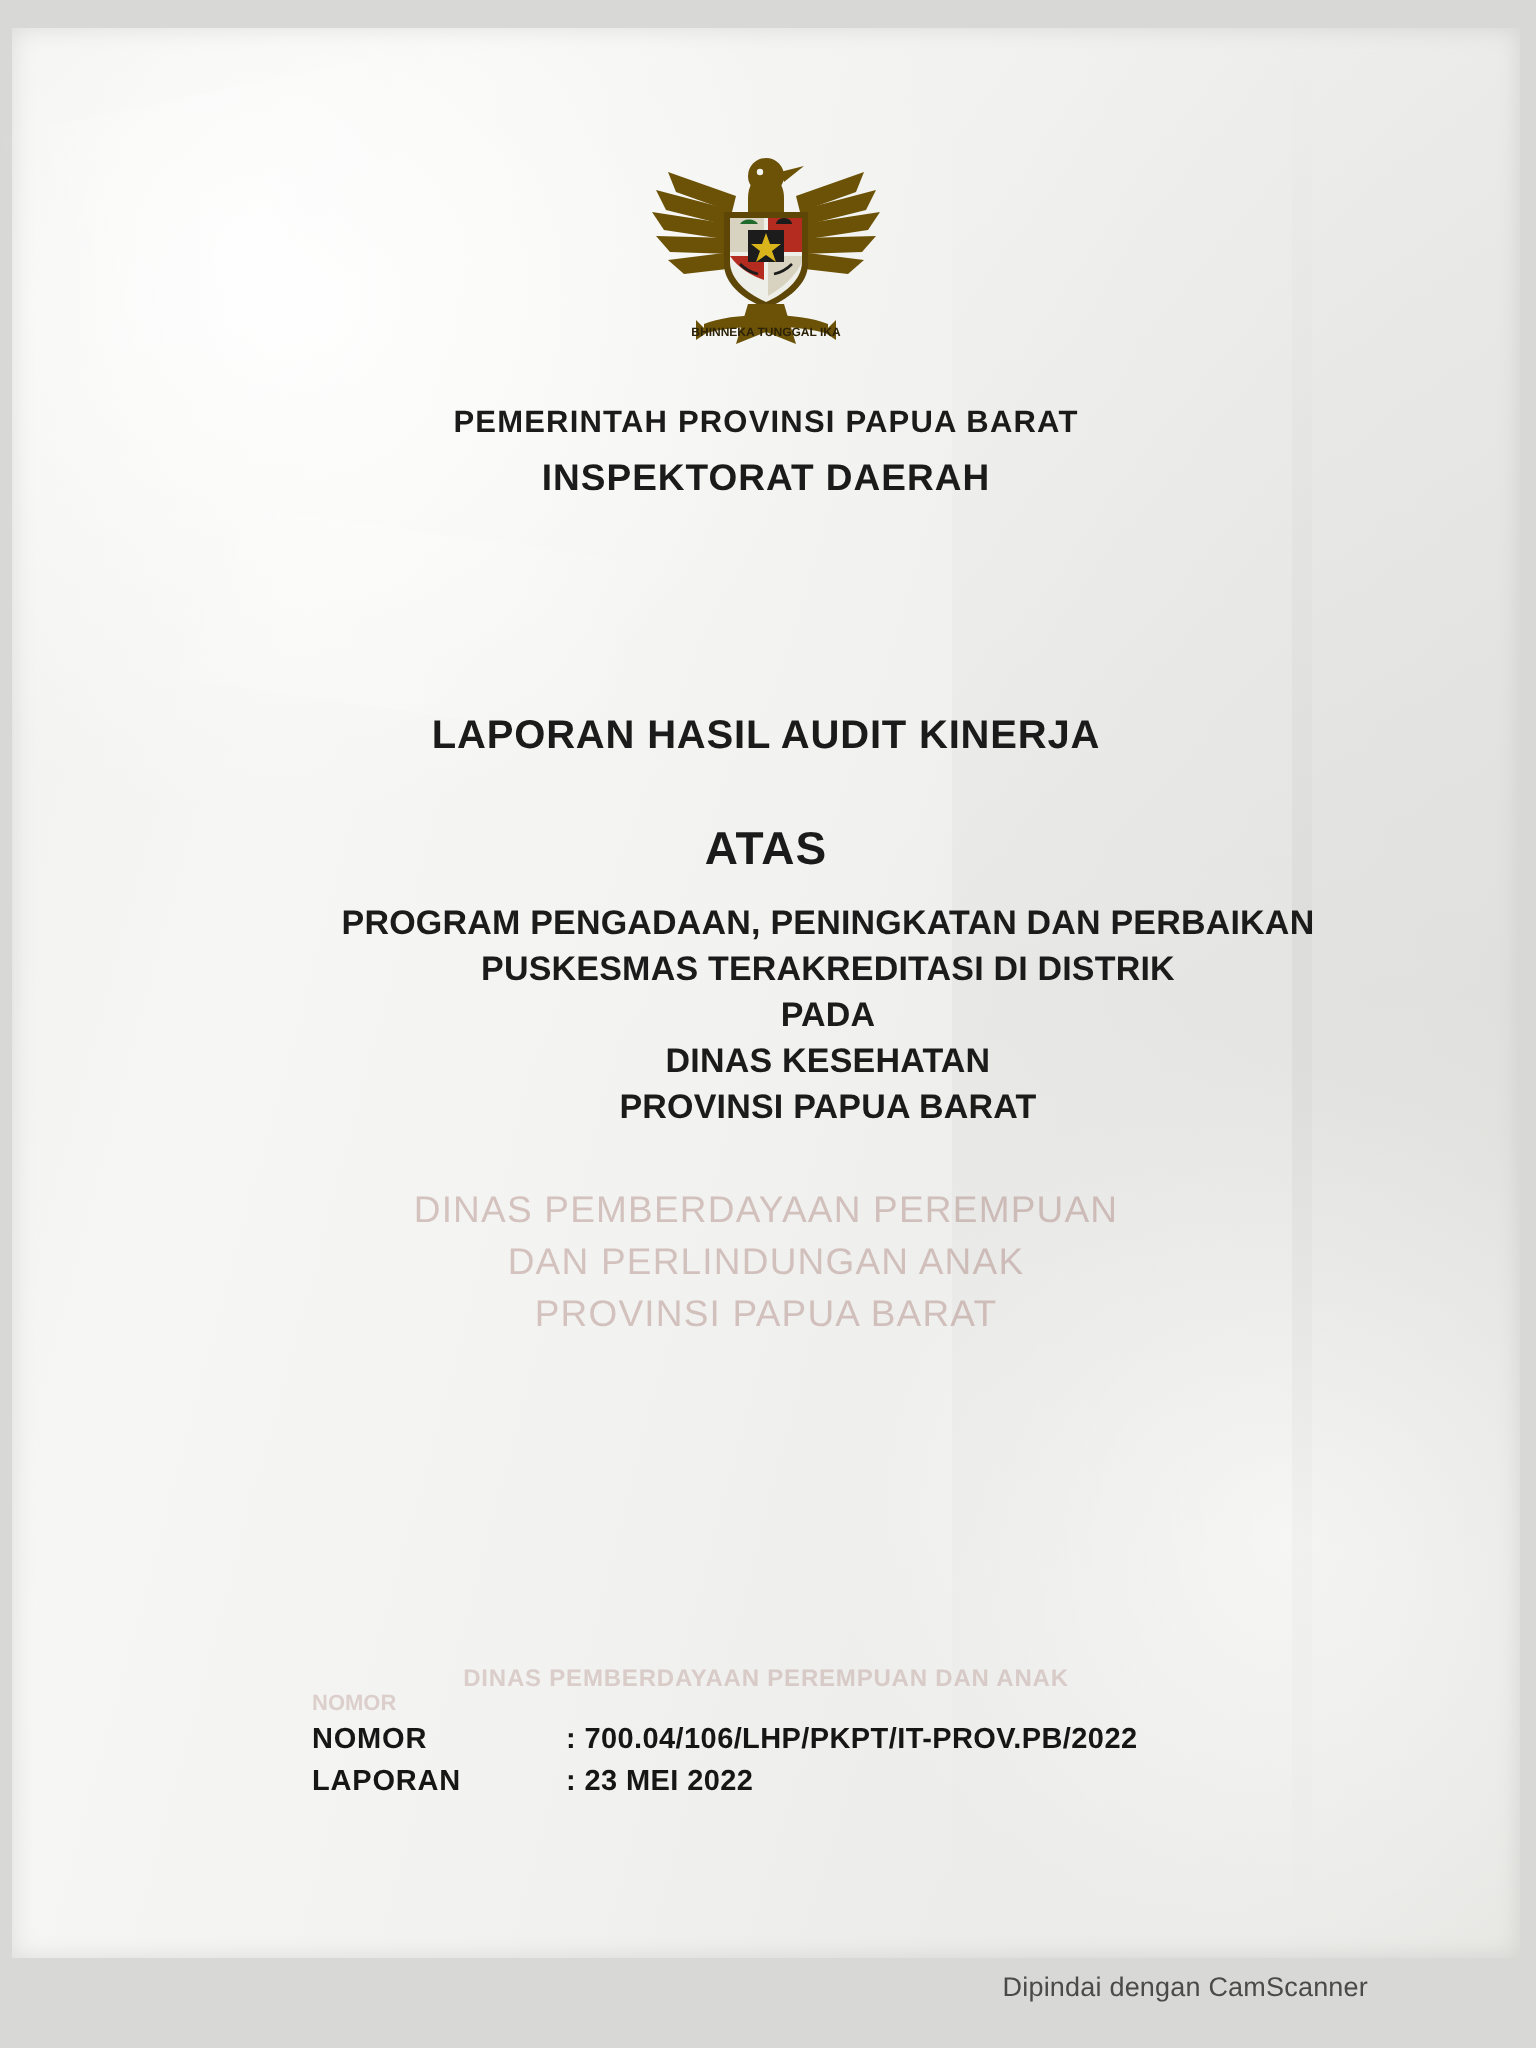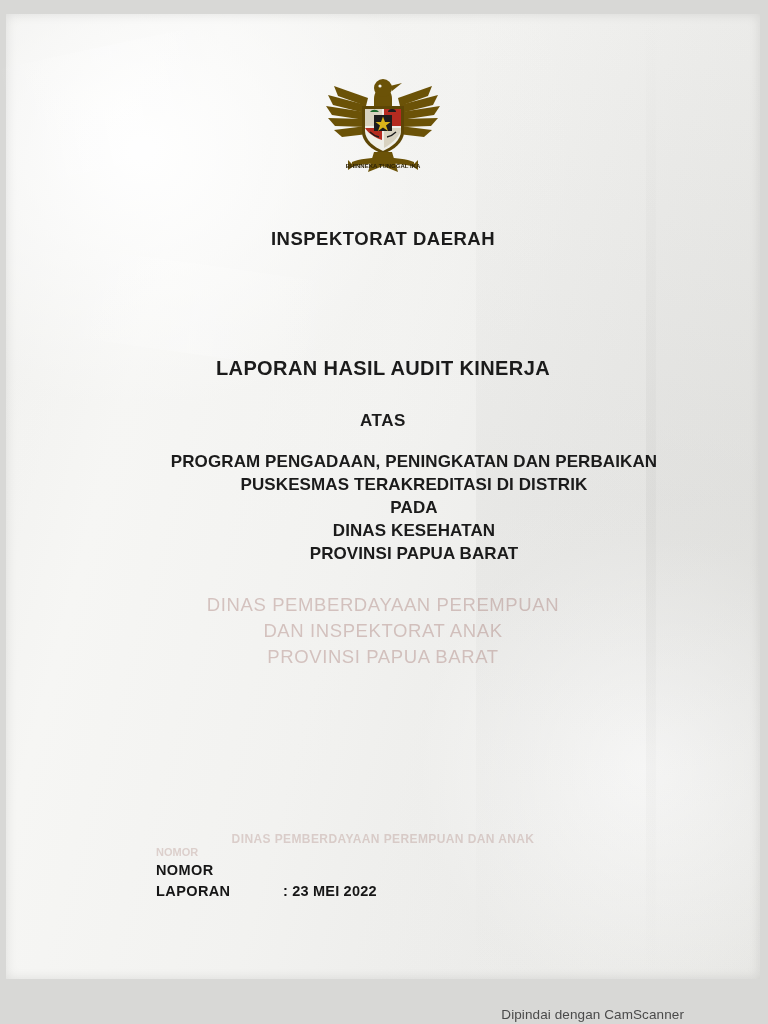--- a/index.html
+++ b/index.html
@@ -88,21 +88,21 @@
   }
 
   #title-main {
     top: 343px;
     font-size: 20px;
     font-weight: bold;
     letter-spacing: 0.4px;
   }
   #title-atas {
     top: 397px;
-    font-size: 17px;
+    font-size: 23px;
     font-weight: bold;
     letter-spacing: 0.5px;
   }
 
   #subject-block {
     position: absolute;
     top: 436px;
     width: 100%;
     text-align: center;
     color: #1b1b1b;
@@ -159,21 +159,21 @@
     line-height: 21px;
   }
   #docmeta .row { display: flex; }
   #docmeta .lbl { width: 127px; letter-spacing: 0.4px; }
   #docmeta .val { letter-spacing: 0.2px; }
 
   
   #camscanner {
     position: absolute;
     right: 84px;
-    bottom: 2px;
+    bottom: 23px;
     font-size: 13.5px;
     color: #4a4a4a;
     letter-spacing: 0.1px;
   }
 </style>
 </head>
 <body>
 
 <div id="page">
 
@@ -231,45 +231,47 @@
 
           <path d="M56 82 L50 102 L65 96 L80 102 L74 82 Z" fill="#6b5207"></path>
 
           <path d="M34 92 C48 86 82 86 96 92 L96 97 C82 92 48 92 34 97 Z" fill="#6b5207"></path>
           <path d="M30 90 L36 96 L30 100 Z" fill="#6b5207"></path>
           <path d="M100 90 L94 96 L100 100 Z" fill="#6b5207"></path>
           <text x="65" y="98" font-size="6" font-family="Liberation Sans, sans-serif" fill="#2c2208" text-anchor="middle" font-weight="bold">BHINNEKA TUNGGAL IKA</text>
         </g>
       </svg>
 
+      <div class="hdr" id="gov-line">PEMERINTAH PROVINSI PAPUA BARAT</div>
       <div class="hdr" id="office-line">INSPEKTORAT DAERAH</div>
 
       <div class="hdr" id="title-main">LAPORAN HASIL AUDIT KINERJA</div>
       <div class="hdr" id="title-atas">ATAS</div>
 
       <div id="subject-block">
         <div>PROGRAM PENGADAAN, PENINGKATAN DAN PERBAIKAN</div>
         <div>PUSKESMAS TERAKREDITASI DI DISTRIK</div>
         <div>PADA</div>
         <div>DINAS KESEHATAN</div>
         <div>PROVINSI PAPUA BARAT</div>
       </div>
 
       <div id="watermark">
         <div>DINAS PEMBERDAYAAN PEREMPUAN</div>
-        <div>DAN INSPEKTORAT ANAK</div>
+        <div>DAN PERLINDUNGAN ANAK</div>
         <div>PROVINSI PAPUA BARAT</div>
       </div>
 
       <div id="watermark-mid">DINAS PEMBERDAYAAN PEREMPUAN DAN ANAK</div>
       <div id="watermark-left">NOMOR</div>
 
       <div id="docmeta">
         <div class="row">
           <span class="lbl">NOMOR</span>
+          <span class="val">: 700.04/106/LHP/PKPT/IT-PROV.PB/2022</span>
         </div>
         <div class="row">
           <span class="lbl">LAPORAN</span>
           <span class="val">: 23 MEI 2022</span>
         </div>
       </div>
 
     </div>
   </div>
 

